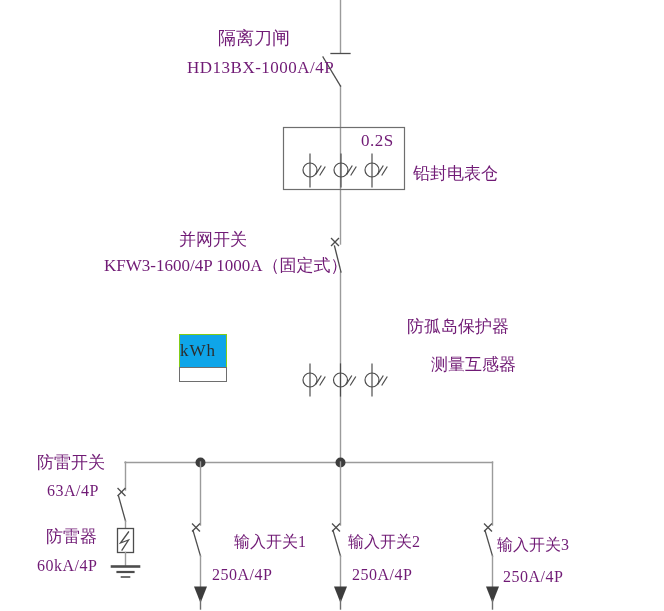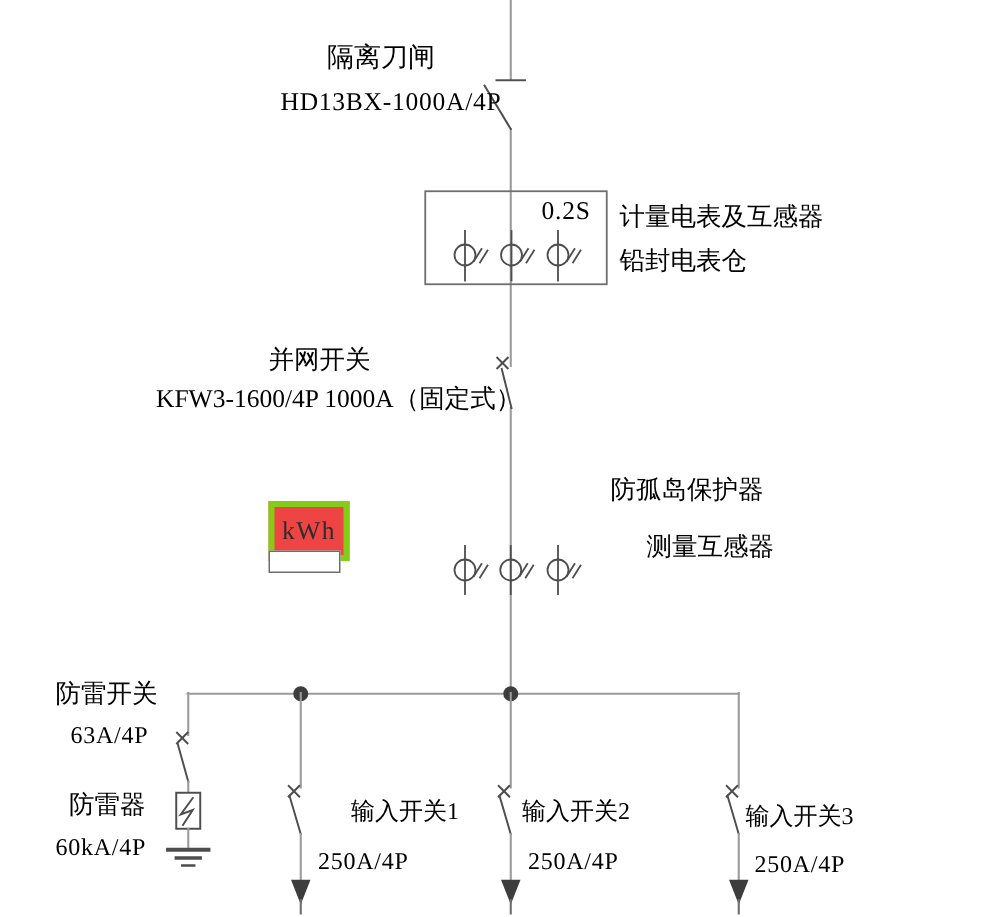--- a/index.html
+++ b/index.html
@@ -1,27 +1,27 @@
 <!DOCTYPE html>
 <html><head>
 <meta charset="utf-8">
 <style>
   html,body{margin:0;padding:0;background:#ffffff;}
   #diagram{
     position:relative;width:664px;height:611px;background:#ffffff;overflow:hidden;
     font-family:"Liberation Serif","DejaVu Serif",serif;color:#2d2d2d;
   }
   #linework{position:absolute;left:0;top:0;width:664px;height:611px;}
-  .lbl{position:absolute;white-space:nowrap;line-height:1.1;color:#000000;}
+  .lbl{position:absolute;white-space:nowrap;line-height:1.1;color:#701a75;}
   .cjk{font-size:17px;}
   .alnum{font-size:16px;letter-spacing:0.5px;}
   .kwh-box{
     position:absolute;left:179px;top:334px;width:46px;height:32px;
-    border:4px solid #84cc16;display:flex;align-items:center;justify-content:center;
-    font-size:17px;letter-spacing:1px;background:#ef4444;
+    border:1px solid #84cc16;display:flex;align-items:center;
+    font-size:17px;letter-spacing:1px;background:#0ea5e9;
   }
   .kwh-band{
     position:absolute;left:179px;top:367px;width:46px;height:13px;
     border:1px solid #6e6e6e;background:#ffffff;
   }
 </style>
 </head>
 <body>
 
 <div id="diagram">
@@ -135,21 +135,20 @@
       <line x1="492.5" y1="556" x2="492.5" y2="587" stroke="#9b9b9b" stroke-width="1.4"></line>
       <polygon points="486,586.5 499,586.5 492.5,603" fill="#3d3d3d" stroke="none"></polygon>
       <line x1="492.5" y1="600" x2="492.5" y2="609" stroke="#6e6e6e" stroke-width="1.4"></line>
     </g>
   </svg>
 
   <div class="lbl cjk" style="left:218px;top:29px;font-size:18px;">隔离刀闸</div>
   <div class="lbl alnum" style="left:187px;top:59px;font-size:17px;">HD13BX-1000A/4P</div>
 
   <div class="lbl alnum" style="left:361px;top:132px;font-size:17px;">0.2S</div>
-  <div class="lbl cjk" style="left:413px;top:136px;">计量电表及互感器</div>
   <div class="lbl cjk" style="left:413px;top:165px;">铅封电表仓</div>
 
   <div class="lbl cjk" style="left:179px;top:231px;">并网开关</div>
   <div class="lbl alnum" style="left:104px;top:257px;font-size:17px;letter-spacing:0;">KFW3-1600/4P 1000A（固定式）</div>
 
   <div class="kwh-box">
     <span>kWh</span>
   </div>
   <div class="kwh-band"></div>
 

